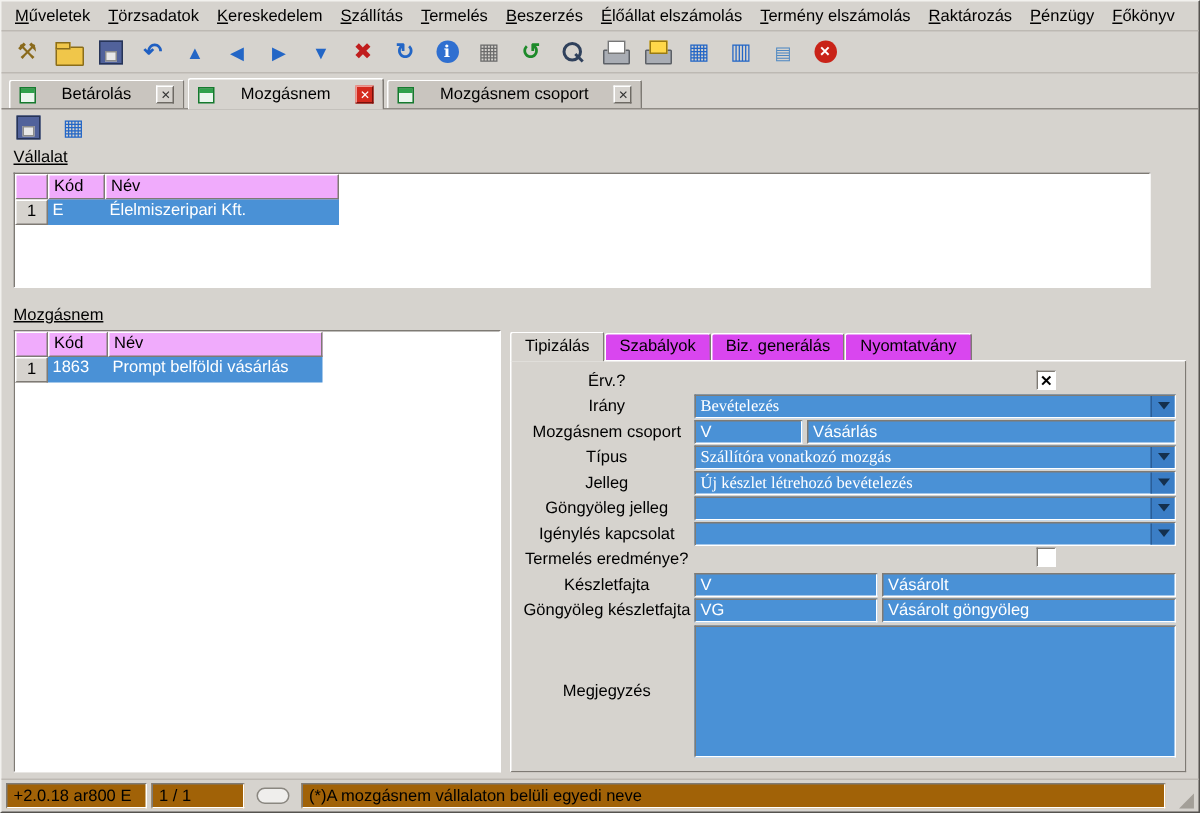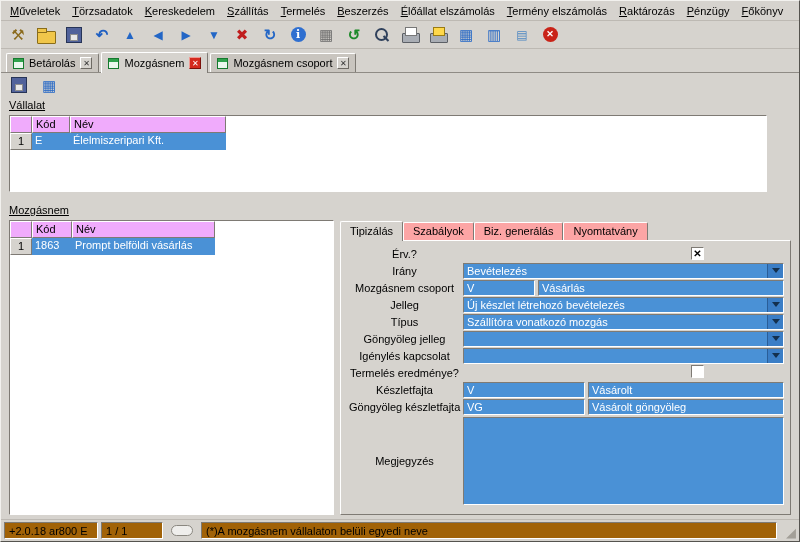--- a/index.html
+++ b/index.html
@@ -33,21 +33,21 @@
   .i-info::before { content:"i"; width:15px; height:15px; border-radius:50%; background:#2f6fd0; color:#fff; font: bold 11px "DejaVu Serif", serif; display:flex; align-items:center; justify-content:center; }
   .i-search::before { content:""; position:absolute; width:9px; height:9px; border:2px solid #30415c; border-radius:50%; top:5px; left:5px; }
   .i-search::after { content:""; position:absolute; width:2px; height:7px; background:#30415c; transform:rotate(-45deg); top:12px; left:15px; }
   .i-printer::before { content:""; position:absolute; left:4px; top:10px; width:16px; height:8px; background:#a9adb4; border:1px solid #5c6066; border-radius:1px; }
   .i-printer::after { content:""; position:absolute; left:7px; top:4px; width:10px; height:7px; background:#fff; border:1px solid #777; }
   .i-printer2::before { content:""; position:absolute; left:4px; top:10px; width:16px; height:8px; background:#a9adb4; border:1px solid #5c6066; border-radius:1px; }
   .i-printer2::after { content:""; position:absolute; left:7px; top:4px; width:10px; height:7px; background:#ffd84a; border:1px solid #9a7b12; }
   .i-exit::before { content:"✕"; width:15px; height:15px; border-radius:50%; background:#c92318; color:#fff; font-size:9px; font-weight:bold; display:flex; align-items:center; justify-content:center; }
   
   .tabbar { height: 24px; flex: none; display: flex; align-items: flex-end; gap: 2px; padding: 3px 5px 0; border-bottom: 1px solid #8f8b85; }
-  .tab { height: 19px; display: flex; align-items: center; gap: 5px; padding: 0 6px; background: #c9c5bf;
+  .tab { height: 19px; display: flex; align-items: center; gap: 17px; padding: 0 6px; background: #c9c5bf;
          border: 1px solid #7e7a74; border-bottom: none; border-top-color: #fff; border-left-color: #fff; border-radius: 2px 2px 0 0; cursor: default; }
   .tab.active { height: 21px; background: #d6d3ce; margin-bottom: -1px; position: relative; z-index: 2; }
   .tab-ico { width: 11px; height: 11px; border: 1px solid #157a2e; background: linear-gradient(#2fa24c 0 3px, #eaf7ee 3px); flex: none; }
   .tab-close { width: 12px; height: 12px; flex: none; display: flex; align-items: center; justify-content: center;
                font-size: 8px; color: #333; background: #d6d3ce; border: 1px solid; border-color: #fff #6e6a64 #6e6a64 #fff; }
   .tab-close::after { content: "✕"; }
   .tab-close.red { background: #d42a1e; color: #fff; border-color: #ef9a93 #7a100a #7a100a #ef9a93; }
   
   .subtoolbar { height: 24px; flex: none; display: flex; align-items: center; gap: 6px; padding: 0 6px; }
   
@@ -64,30 +64,30 @@
   .td.sel { background: #4a91d6; color: #fff; }
   .vallalat-table .kod { width: 38px; flex: none; }
   .vallalat-table .nev { width: 156px; flex: none; }
   .moz-table .kod { width: 40px; flex: none; }
   .moz-table .nev { width: 143px; flex: none; }
   .gap-strip { height: 12px; flex: none; }
   .lower { flex: 1; display: flex; gap: 6px; overflow: hidden; }
   
   .detail { flex: 1; display: flex; flex-direction: column; overflow: hidden; text-align: center; }
   .detail-tabs { display: flex; align-items: flex-end; height: 20px; flex: none; }
-  .dtab { height: 18px; line-height: 17px; padding: 0 9px; background: #fca5a5; border: 1px solid #7e7a74; border-bottom: none;
+  .dtab { height: 18px; line-height: 17px; padding: 0 9px; background: #d946ef; border: 1px solid #7e7a74; border-bottom: none;
           border-top-color: #fff; border-left-color: #fff; border-radius: 2px 2px 0 0; cursor: default; white-space: nowrap; }
   .dtab.active { height: 20px; line-height: 19px; background: #d6d3ce; margin-bottom: -1px; position: relative; z-index: 2; }
   .detail-body { flex: 1; border: 1px solid; border-color: #fff #7e7a74 #7e7a74 #fff; background: #d6d3ce; padding: 4px 6px 4px 8px; overflow: hidden; }
   .frow { display: grid; grid-template-columns: 114px 1fr; align-items: center; height: 17px; }
   .frow.memo { height: 92px; }
   .flabel { white-space: nowrap; overflow: hidden; padding-right: 3px; }
   .field, .combo { height: 16px; background: #4a91d6; color: #fff; border: 1px solid; border-color: #7e7a74 #fff #fff #7e7a74; }
   .field { display: flex; align-items: center; padding: 0 3px; overflow: hidden; white-space: nowrap; }
-  .combo { display: flex; align-items: stretch; }
+  .combo { display: flex; align-items: stretch; font-family: Liberation Serif, serif; }
   .combo-text { flex: 1; display: flex; align-items: center; padding: 0 3px; overflow: hidden; white-space: nowrap; }
   .combo-btn { width: 16px; flex: none; background: #3b7ec6; border-left: 1px solid #2a5e98; display: flex; align-items: center; justify-content: center; }
   .combo-btn::after { content: ""; border-left: 4px solid transparent; border-right: 4px solid transparent; border-top: 5px solid #14304e; }
   .split { display: flex; gap: 3px; height: 16px; }
   .split .code { width: 72px; flex: none; }
   .split.wide-code .code { width: 122px; }
   .split .name { flex: 1; }
   .checkbox { width: 13px; height: 13px; background: #fff; border: 1px solid; border-color: #7e7a74 #fff #fff #7e7a74;
               margin-left: 148px; display: flex; align-items: center; justify-content: center; font-size: 10px; }
   .checkbox.checked::after { content: "✕"; font-weight: bold; color: #000; }
@@ -229,31 +229,31 @@
 
           <div class="frow">
             <span class="flabel">Mozgásnem csoport</span>
             <span class="split">
               <span class="field code">V</span>
               <span class="field name">Vásárlás</span>
             </span>
           </div>
 
           <div class="frow">
+            <span class="flabel">Típus</span>
+            <span class="combo">
+              <span class="combo-text">Szállítóra vonatkozó mozgás</span>
+              <span class="combo-btn"></span>
+            </span>
+          </div>
+
+          <div class="frow">
             <span class="flabel">Jelleg</span>
             <span class="combo">
               <span class="combo-text">Új készlet létrehozó bevételezés</span>
-              <span class="combo-btn"></span>
-            </span>
-          </div>
-
-          <div class="frow">
-            <span class="flabel">Típus</span>
-            <span class="combo">
-              <span class="combo-text">Szállítóra vonatkozó mozgás</span>
               <span class="combo-btn"></span>
             </span>
           </div>
 
           <div class="frow">
             <span class="flabel">Göngyöleg jelleg</span>
             <span class="combo">
               <span class="combo-text"></span>
               <span class="combo-btn"></span>
             </span>

